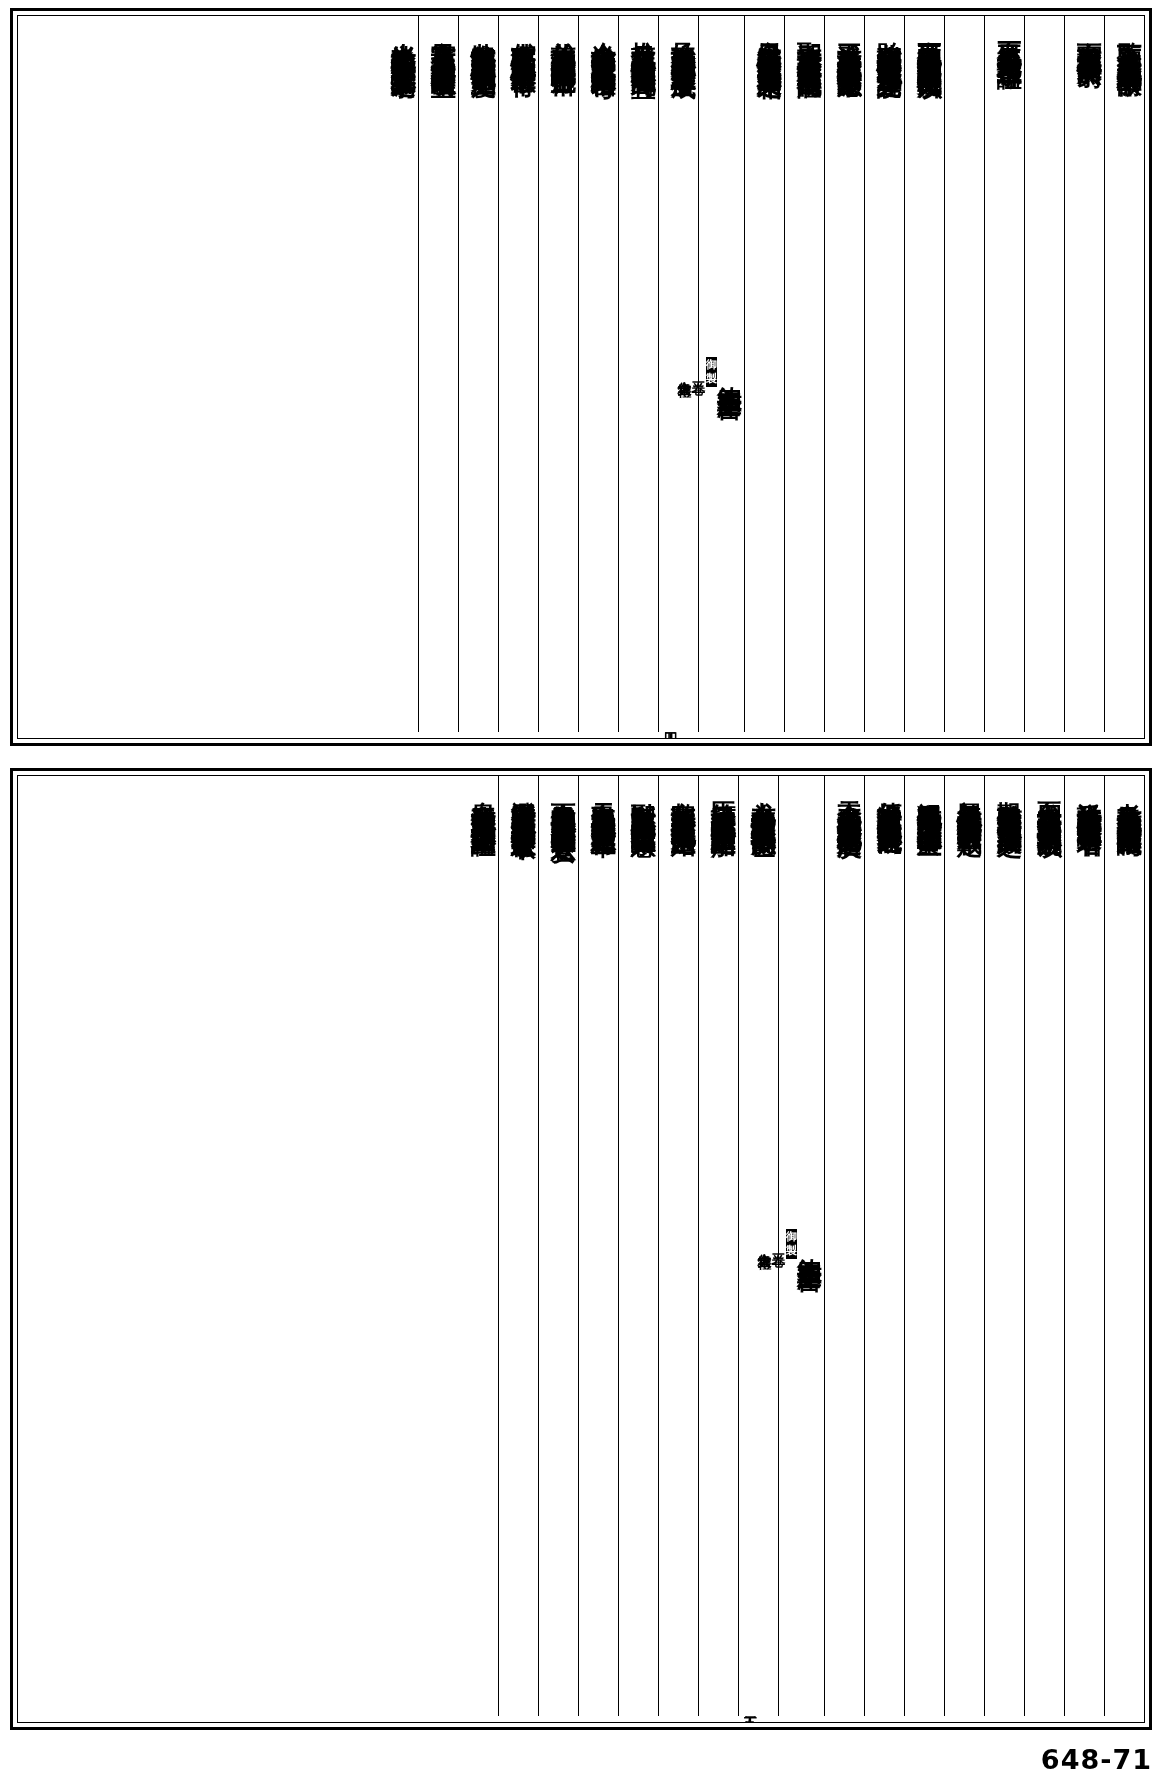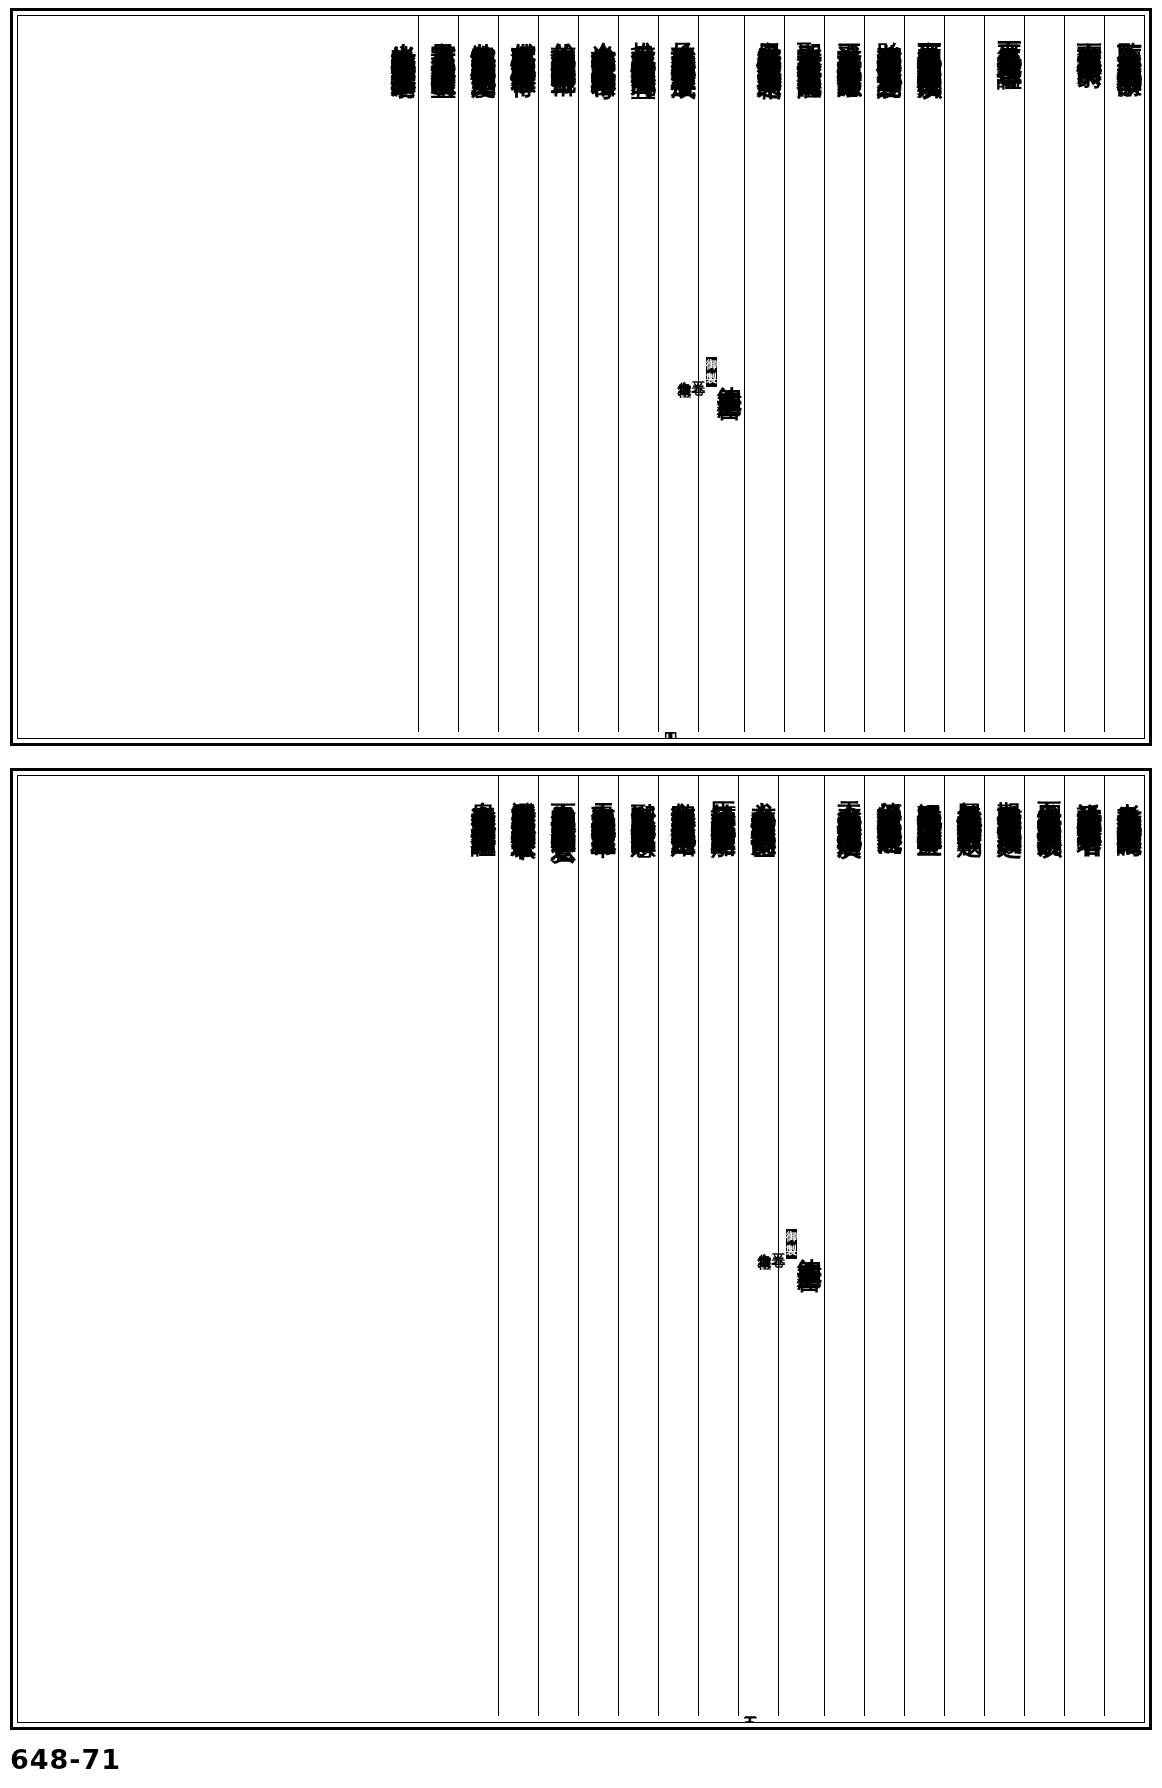--- a/index.html
+++ b/index.html
@@ -112,21 +112,21 @@
   .t-pageno {
     font-size: 14px;
     letter-spacing: 0;
     margin-top: auto;
     padding-bottom: 4px;
   }
   
   .col-blank { width: 40px; }
 
   .footer {
-    text-align: left;
+    text-align: right;
     font-size: 27px;
     font-weight: 700;
     letter-spacing: 1px;
     padding-top: 14px;
     font-family: "DejaVu Sans", "Liberation Sans", sans-serif;
   }
 </style>
 </head>
 <body>
 

